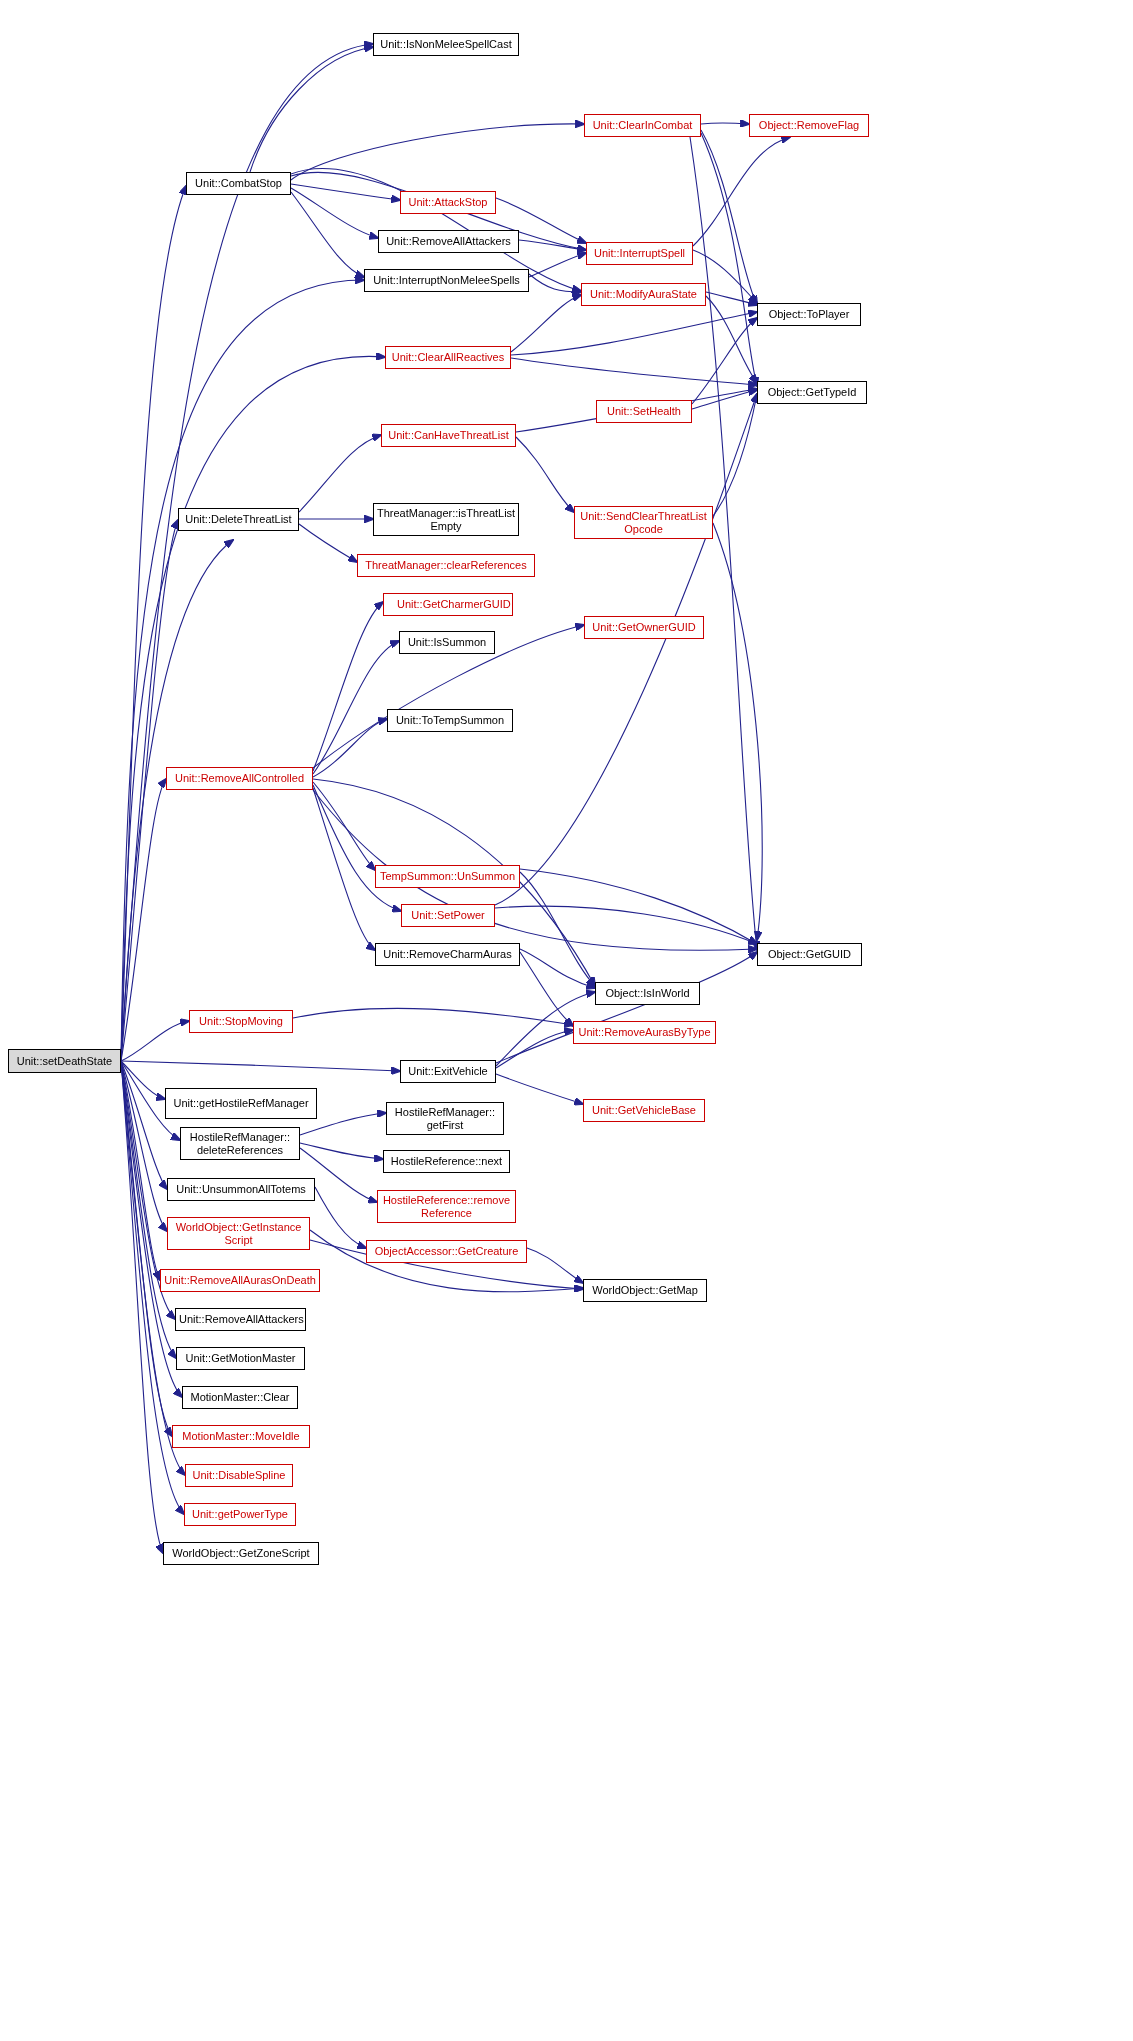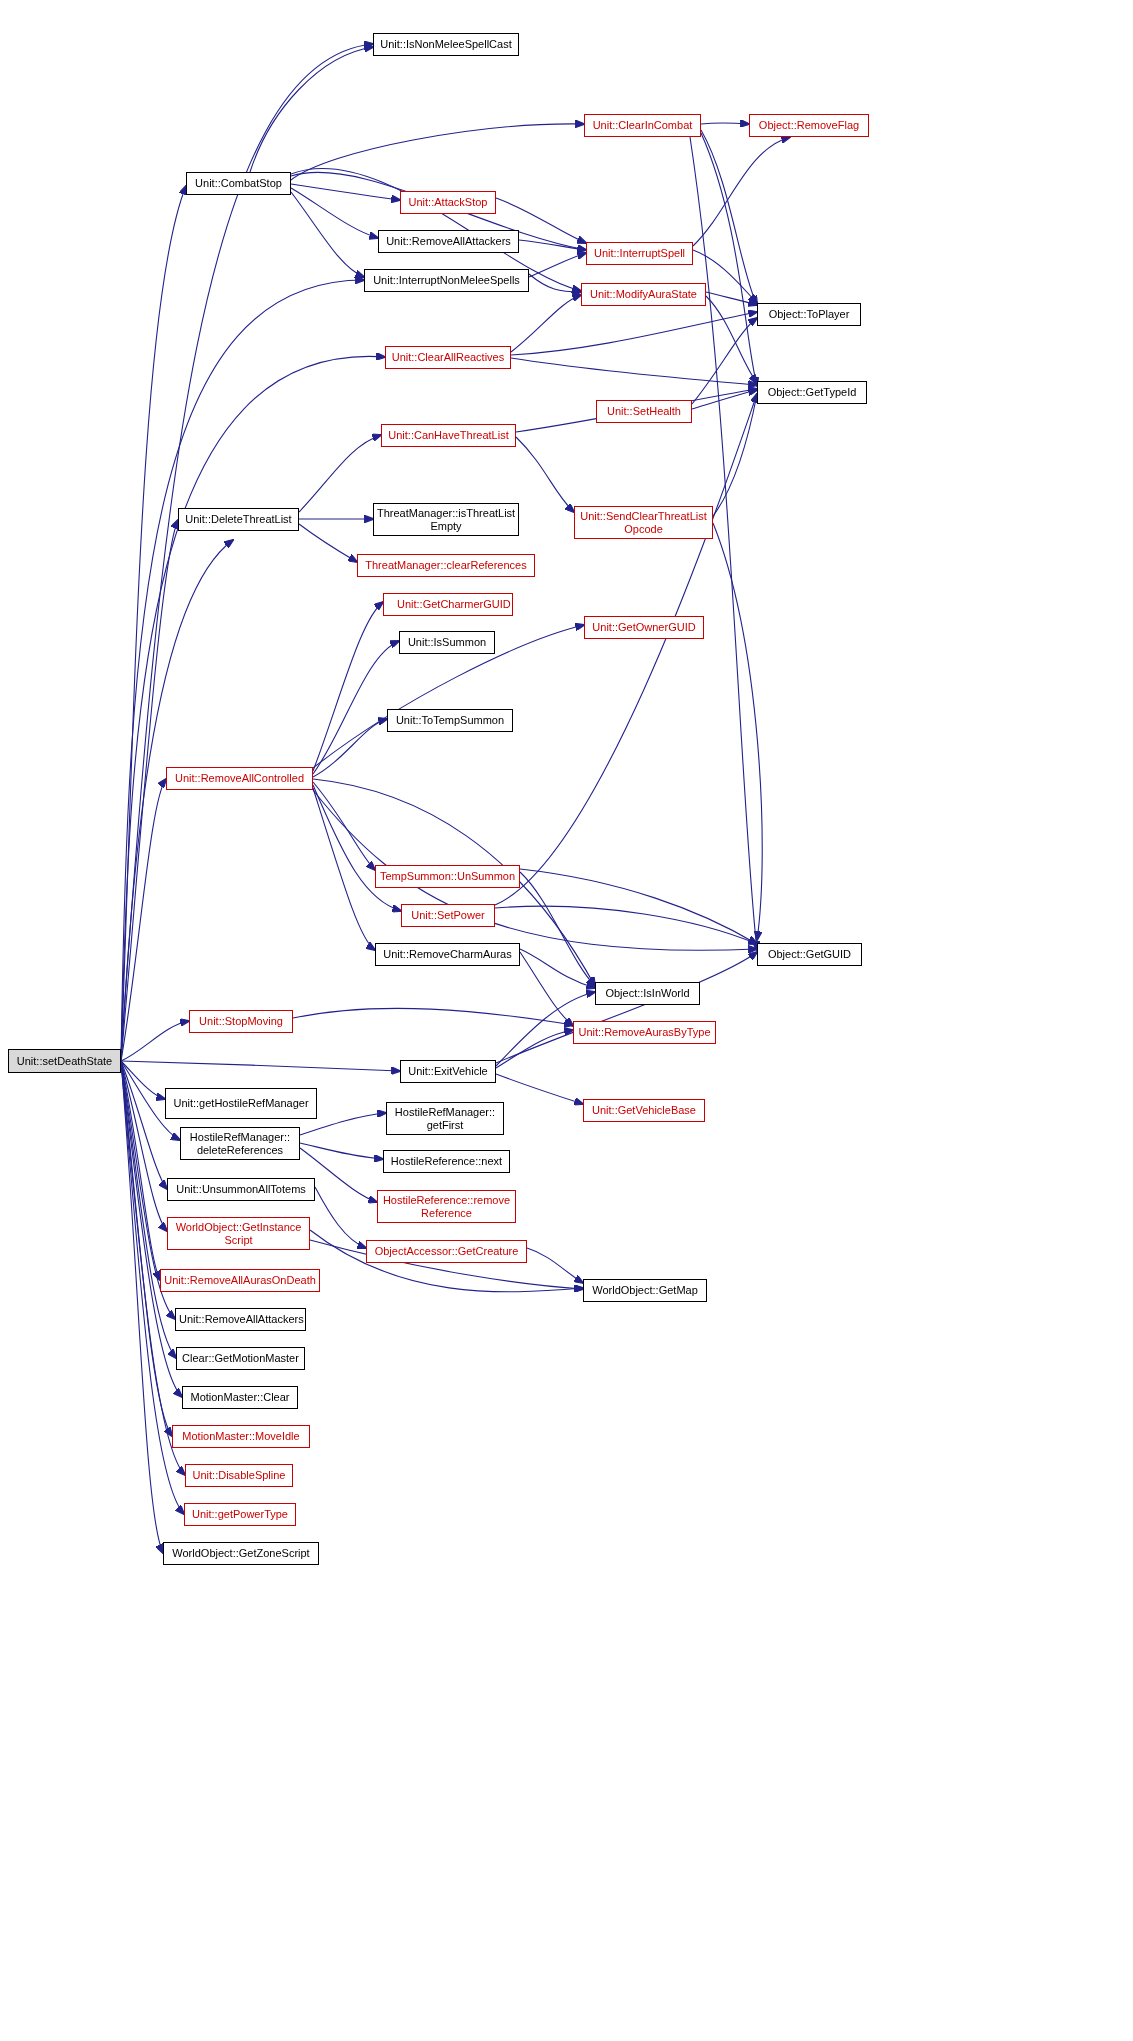--- a/index.html
+++ b/index.html
@@ -176,20 +176,20 @@
   <div class="node" style="left:383px;top:1150px;width:127px;height:23px;"><span class="lbl">HostileReference::next</span></div>
   <div class="node" style="left:167px;top:1178px;width:148px;height:23px;"><span class="lbl">Unit::UnsummonAllTotems</span></div>
   <div class="node red" style="left:377px;top:1190px;width:139px;height:33px;"><span class="lbl">HostileReference::remove
 Reference</span></div>
   <div class="node red" style="left:167px;top:1217px;width:143px;height:33px;"><span class="lbl">WorldObject::GetInstance
 Script</span></div>
   <div class="node red" style="left:366px;top:1240px;width:161px;height:23px;"><span class="lbl">ObjectAccessor::GetCreature</span></div>
   <div class="node red" style="left:160px;top:1269px;width:160px;height:23px;"><span class="lbl">Unit::RemoveAllAurasOnDeath</span></div>
   <div class="node" style="left:583px;top:1279px;width:124px;height:23px;"><span class="lbl">WorldObject::GetMap</span></div>
   <div class="node" style="left:175px;top:1308px;width:131px;height:23px;"><span class="lbl">Unit::RemoveAllAttackers</span></div>
-  <div class="node" style="left:176px;top:1347px;width:129px;height:23px;"><span class="lbl">Clear::GetMotionMaster</span></div>
+  <div class="node" style="left:176px;top:1347px;width:129px;height:23px;"><span class="lbl">Unit::GetMotionMaster</span></div>
   <div class="node" style="left:182px;top:1386px;width:116px;height:23px;"><span class="lbl">MotionMaster::Clear</span></div>
   <div class="node red" style="left:172px;top:1425px;width:138px;height:23px;"><span class="lbl">MotionMaster::MoveIdle</span></div>
   <div class="node red" style="left:185px;top:1464px;width:108px;height:23px;"><span class="lbl">Unit::DisableSpline</span></div>
   <div class="node red" style="left:184px;top:1503px;width:112px;height:23px;"><span class="lbl">Unit::getPowerType</span></div>
   <div class="node" style="left:163px;top:1542px;width:156px;height:23px;justify-content:center;"><span class="lbl">WorldObject::GetZoneScript</span></div>
 
 </div>
 
 </body></html>

